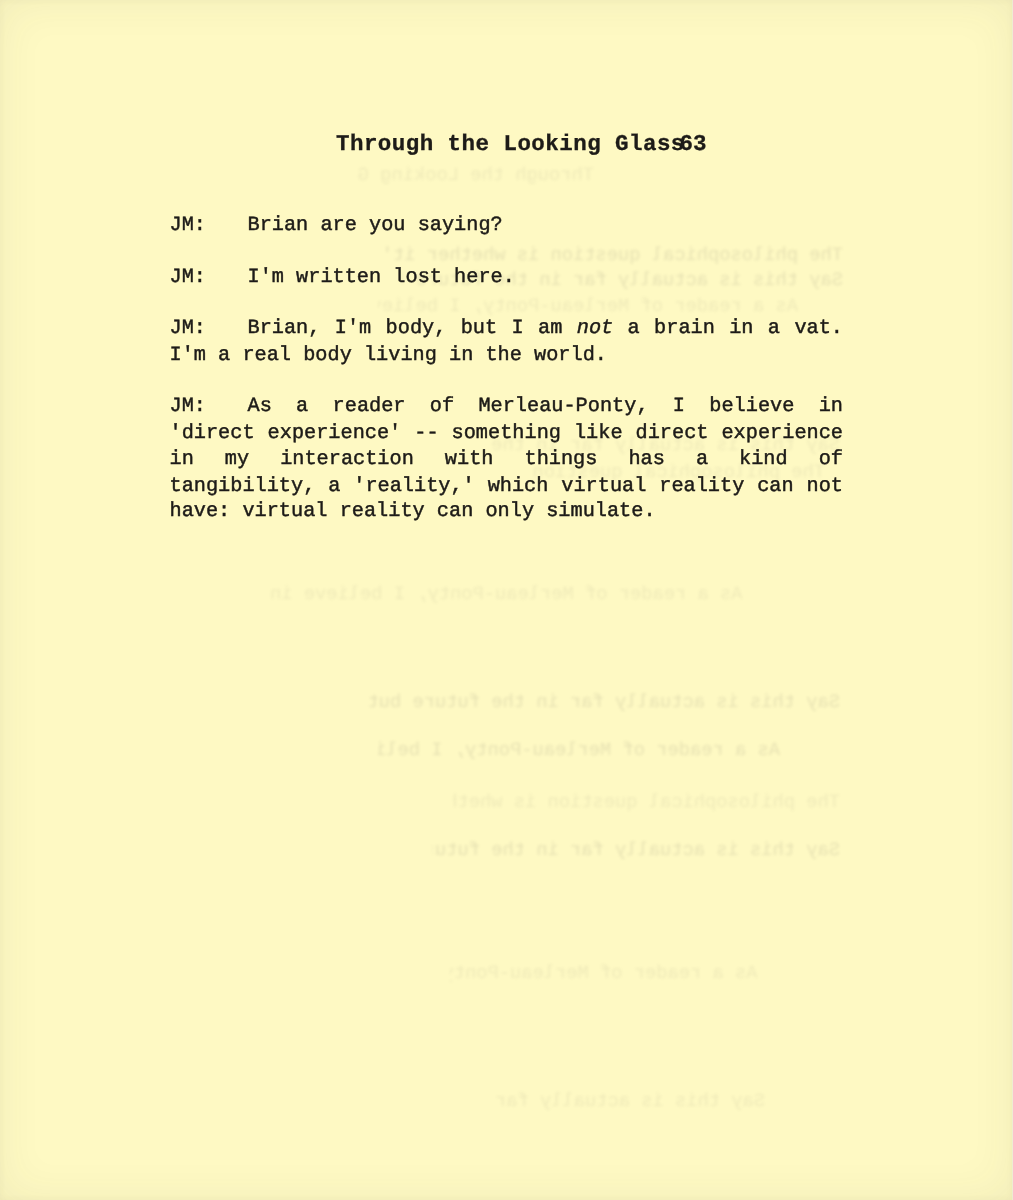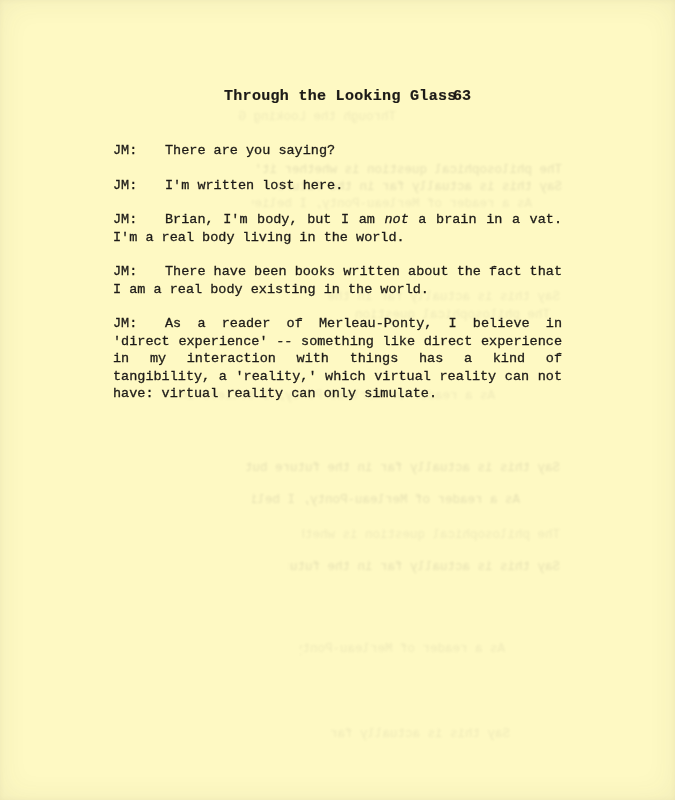--- a/index.html
+++ b/index.html
@@ -121,29 +121,28 @@
   </div>
 
   <div class="running-header">
     <span class="header-title">Through the Looking Glass</span>
     <span class="page-number">63</span>
   </div>
 
   <div class="content">
 
 
-    <p><span class="speaker">JM:</span><span>There are you saying?</span></p>
+    <p><span class="speaker">JM:</span><span>Brian are you saying?</span></p>
 
 
     <p><span class="speaker">JM:</span><span>I'm written lost here.</span></p>
 
 
     <p><span class="speaker">JM:</span><span>Brian, I'm body, but I am </span><span class="emph">not</span><span> a brain in a vat.  I'm a real body living in the world.</span></p>
 
 
-    <p><span class="speaker">JM:</span><span>There have been books written about the fact that I am a real body existing in the world.</span></p>
 
 
     <p><span class="speaker">JM:</span><span>As a reader of Merleau-Ponty, I believe in 'direct experience' -- something like direct experience in my interaction with things has a kind of tangibility, a 'reality,' which virtual reality can not have: virtual reality can only simulate.</span></p>
 
 
   </div>
 </div>
 
 </body></html>

